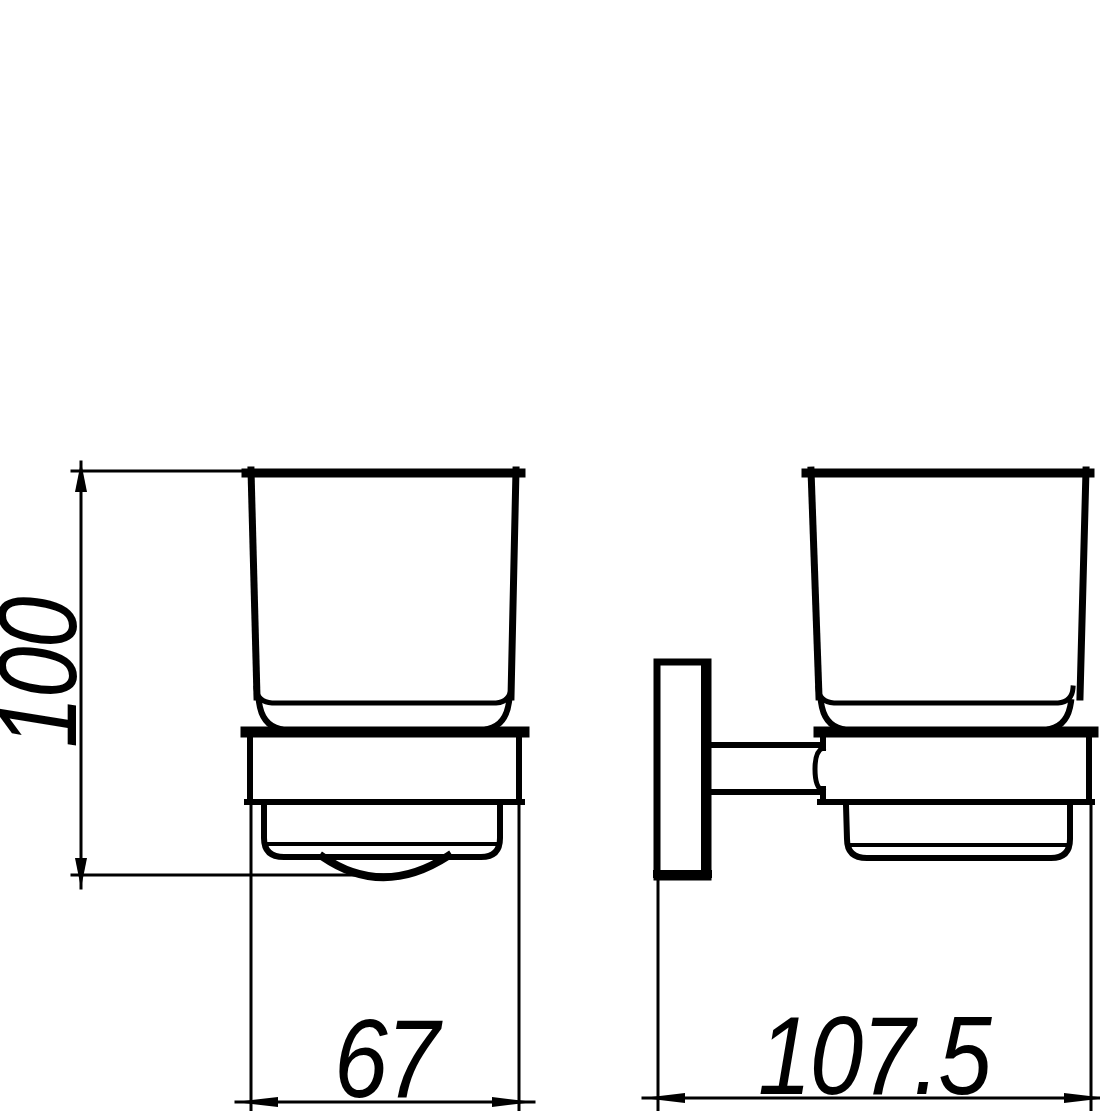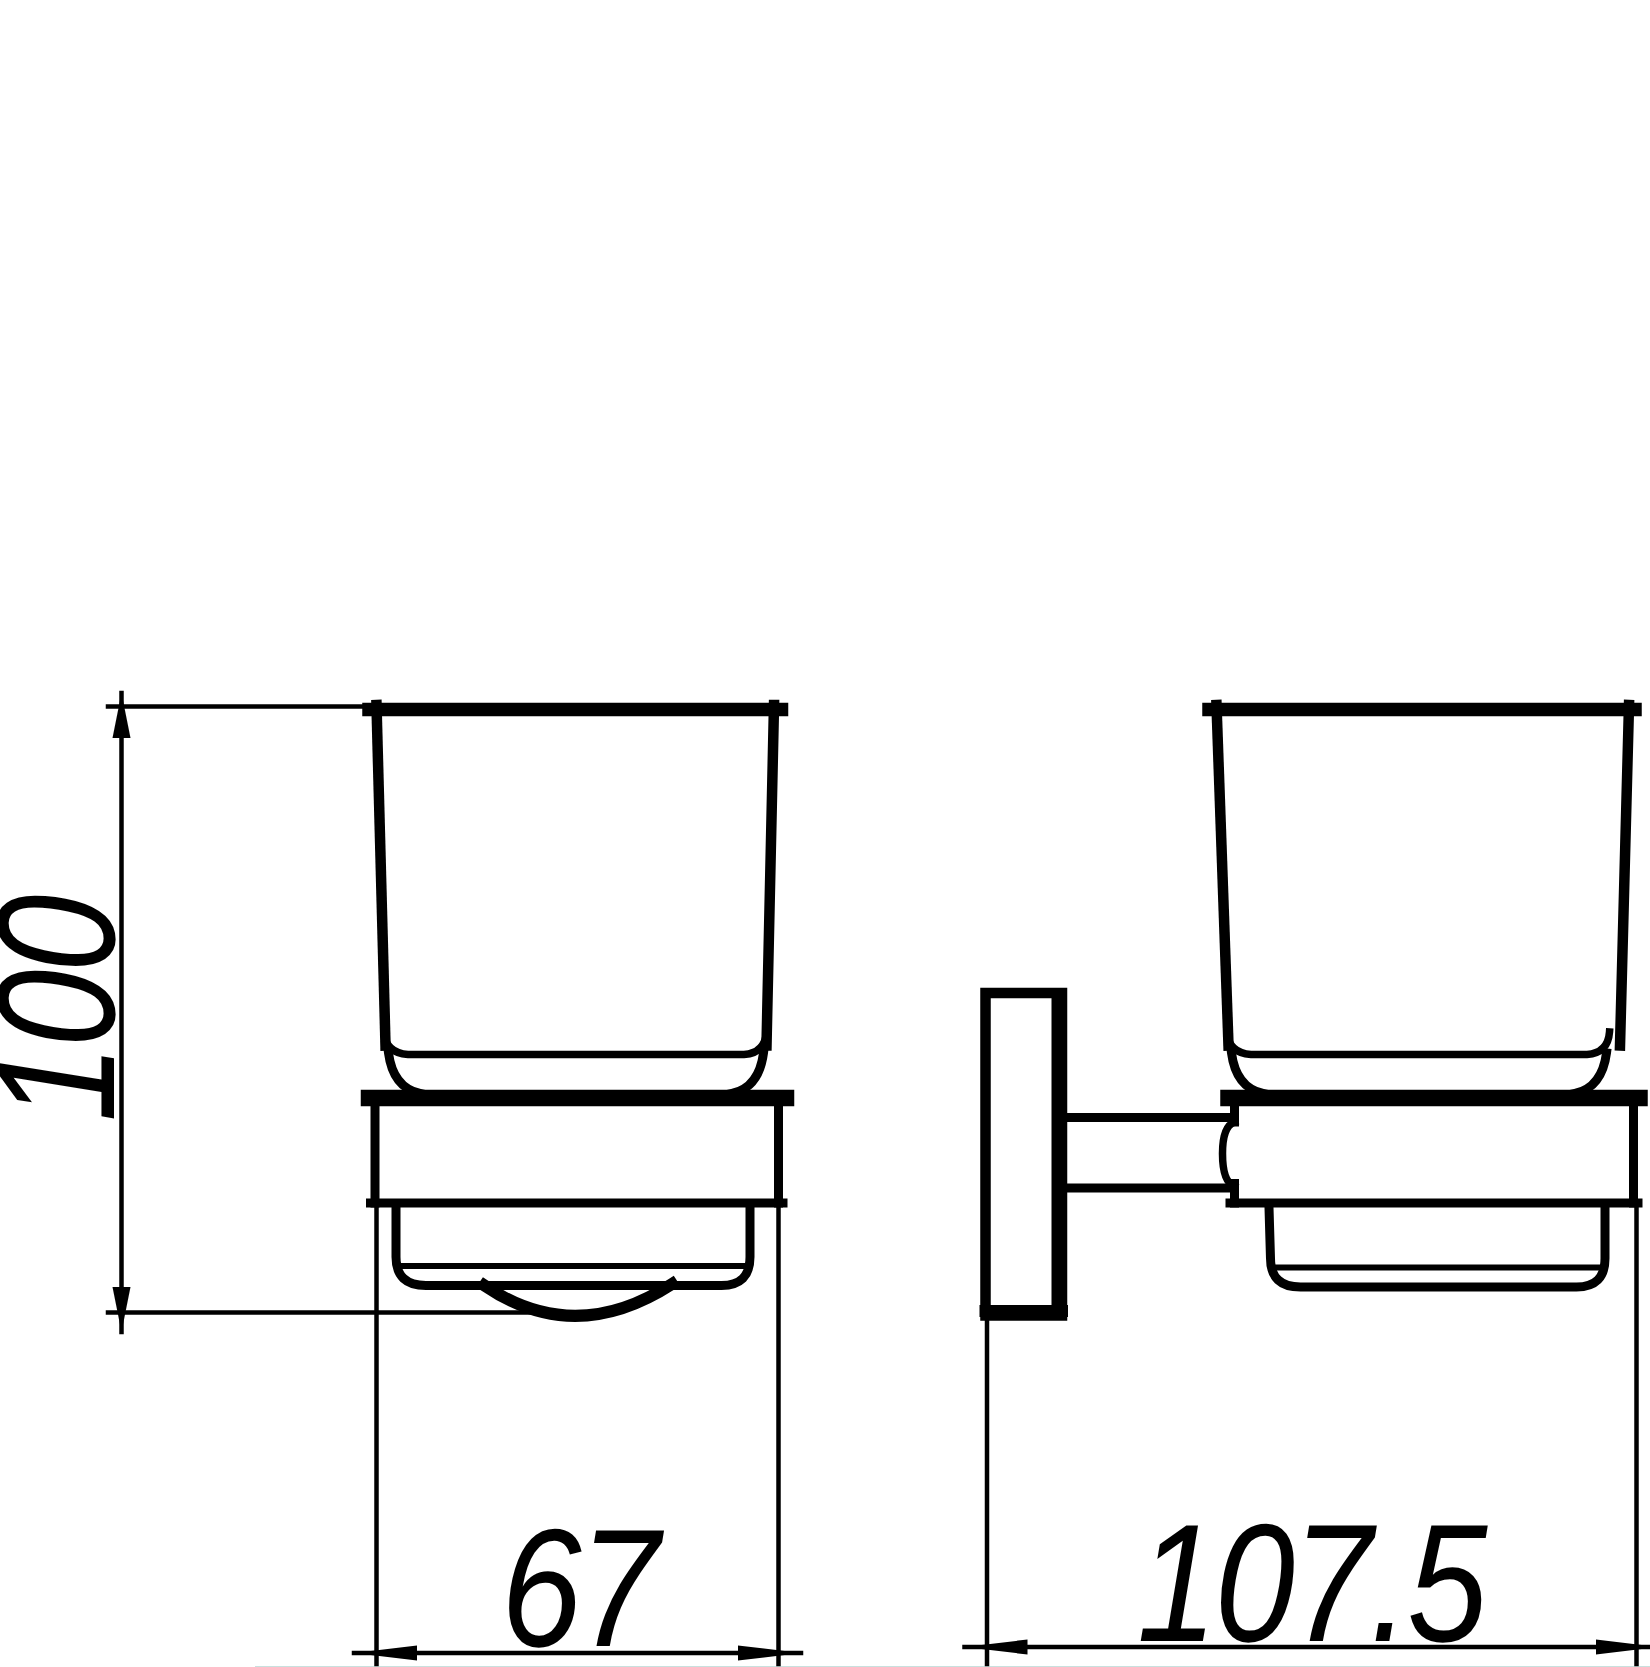--- a/index.html
+++ b/index.html
@@ -4,21 +4,21 @@
 <style>
   html, body {
     margin: 0;
     padding: 0;
     background: #ffffff;
   }
   .canvas-wrap {
     width: 1100px;
     height: 1111px;
     position: relative;
-    background: #0f766e;
+    background: #f0abfc;
     overflow: hidden;
   }
   svg { display: block; }
   .dim-label {
     font-family: "Liberation Sans", sans-serif;
     font-style: italic;
     font-size: 112px;
     letter-spacing: -2px;
   }
 </style>

